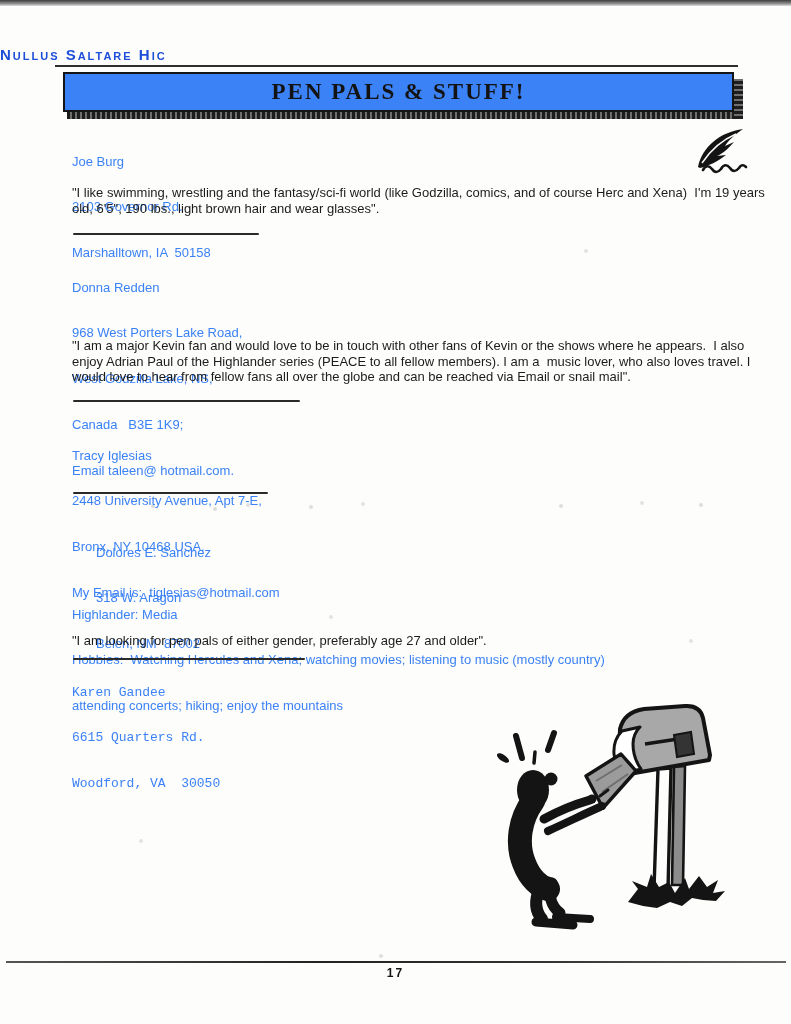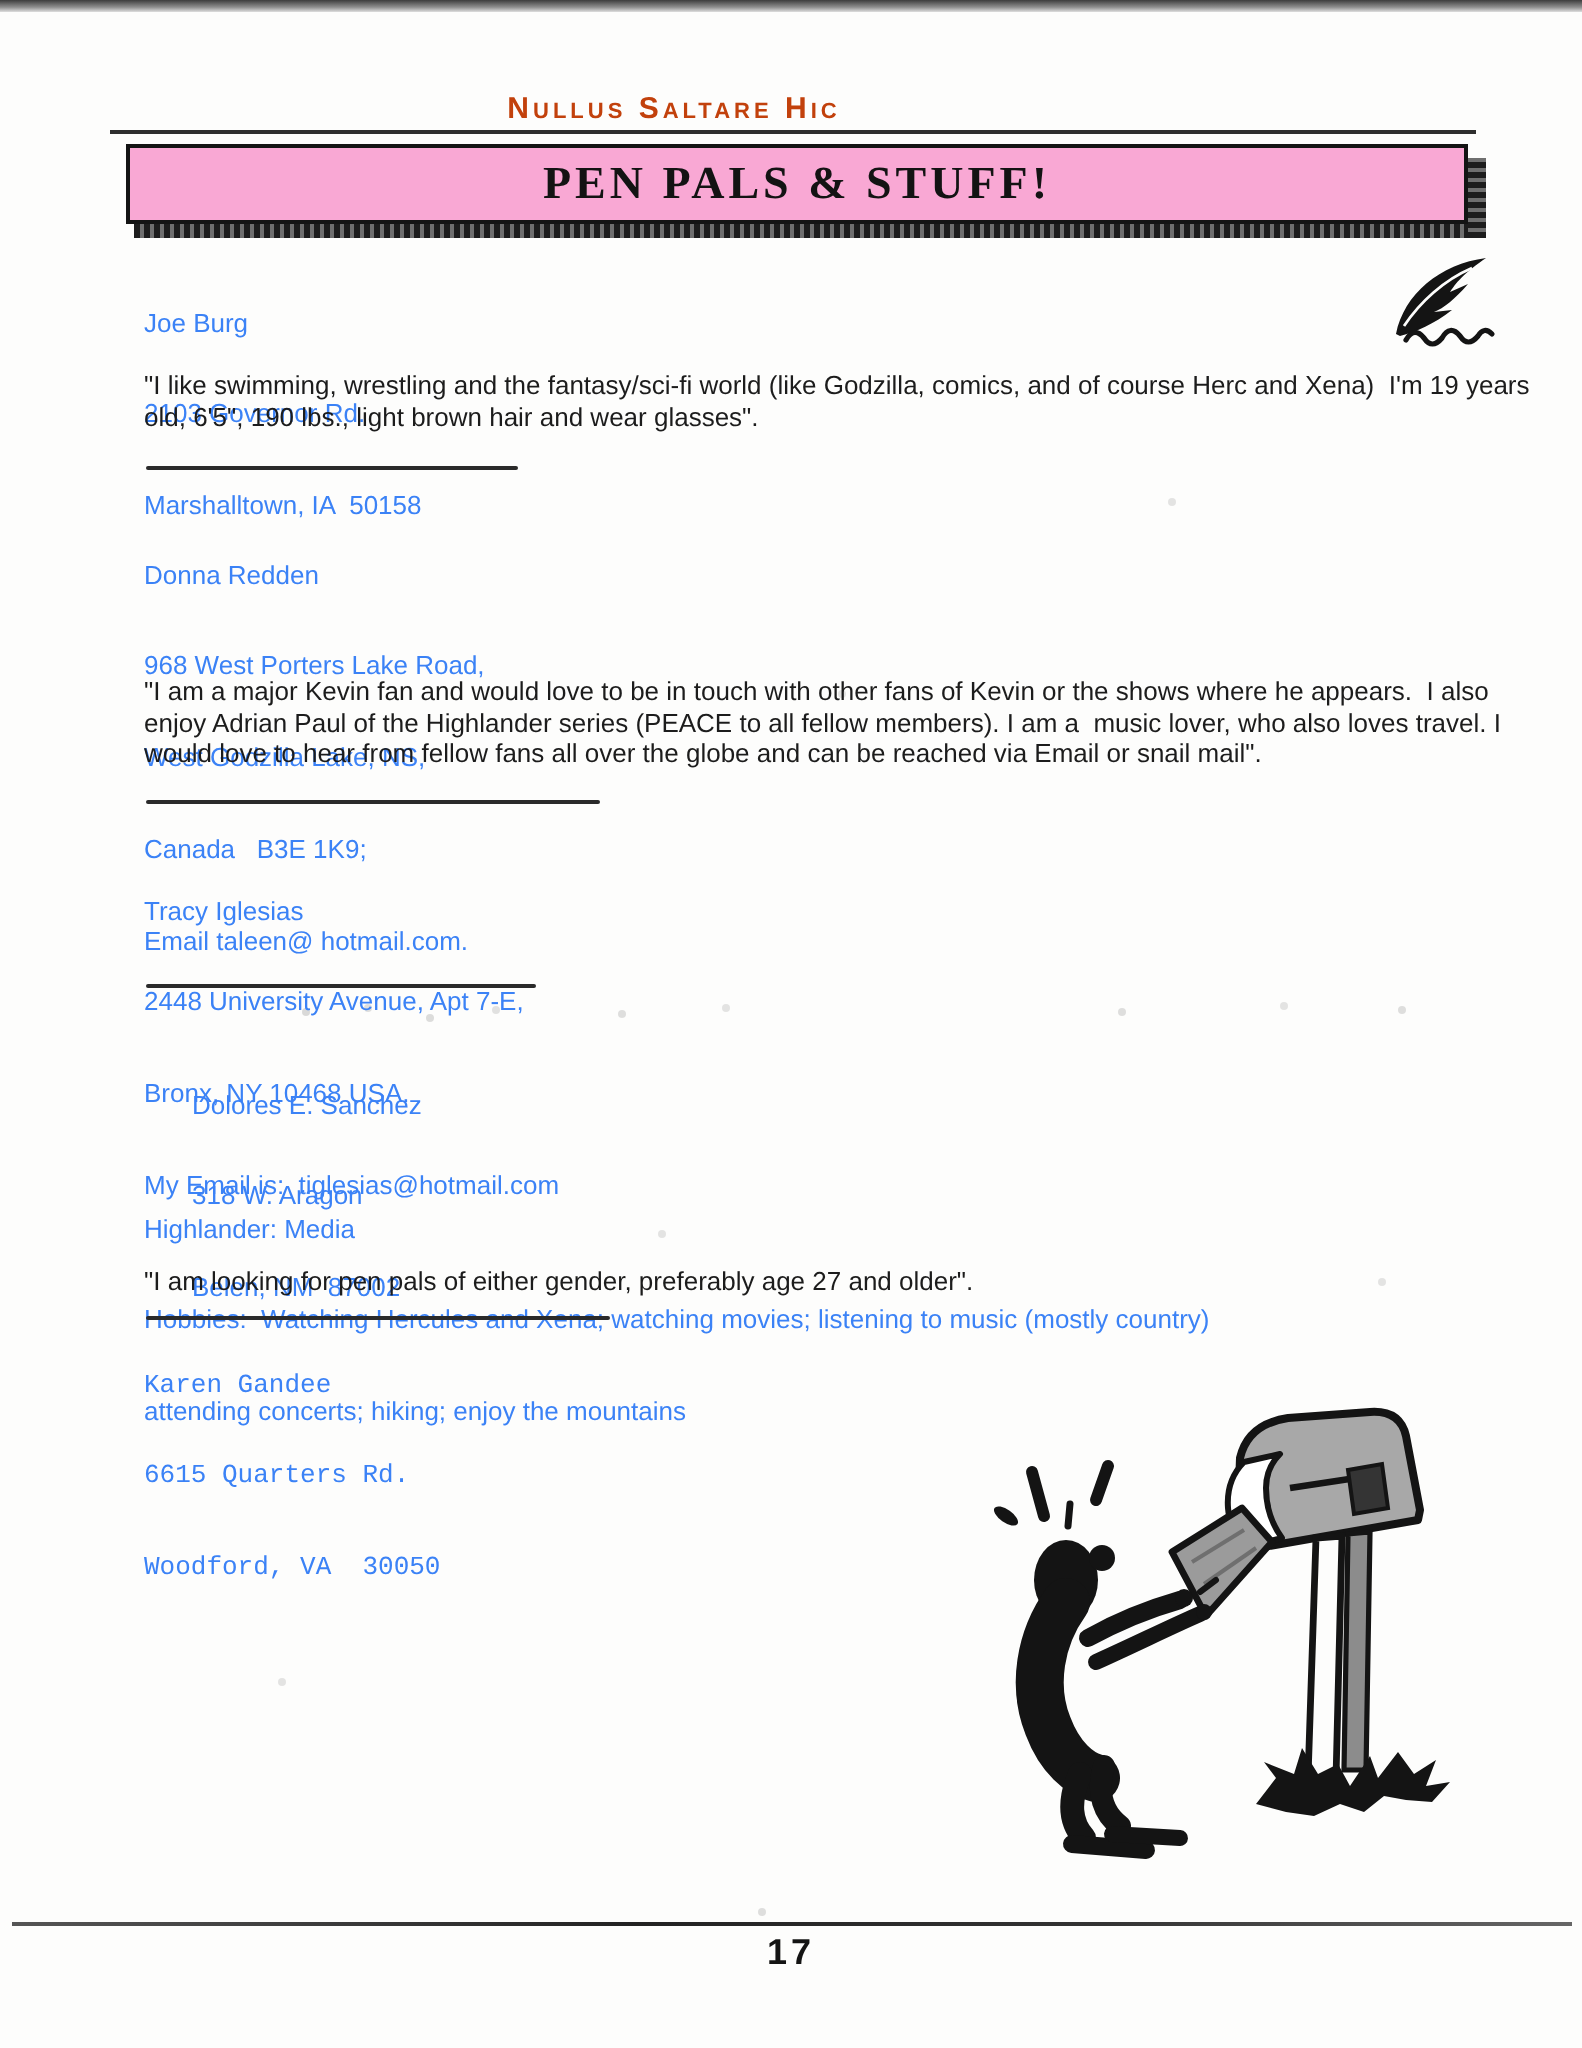--- a/index.html
+++ b/index.html
@@ -3,38 +3,38 @@
 <meta charset="utf-8">
 <style>
   html,body{margin:0;padding:0;background:#9a9a9a;}
   .page{
     position:relative;width:791px;height:1024px;margin:0 auto;
     background:#fdfdfc;overflow:hidden;color:#1b1b1b;
     font-family:"Liberation Sans", sans-serif;
   }
   .scan-top-band{position:absolute;top:0;left:0;width:791px;height:6px;
     background:linear-gradient(#3d3d3d,#8f8f8f 60%,#dedede);}
-  .masthead{position:absolute;top:46px;left:0;width:674px;text-align:center;
-    font-weight:bold;font-size:15px;letter-spacing:2px;font-variant:small-caps;color:#c2410c;}
+  .masthead{position:absolute;top:46px;left:0;width:674px;text-align:left;
+    font-weight:bold;font-size:15px;letter-spacing:2px;font-variant:small-caps;color:#1d4ed8;}
   .rule-top{position:absolute;top:65px;left:55px;width:683px;height:2px;background:#2e2e2e;}
   .banner{position:absolute;top:72px;left:63px;width:667px;height:36px;
-    border:2px solid #141414;background:#f9a8d4;display:flex;align-items:center;justify-content:center;}
+    border:2px solid #141414;background:#3b82f6;display:flex;align-items:center;justify-content:center;}
   .banner-title{font-family:"Liberation Serif", serif;font-weight:bold;font-size:23px;
     letter-spacing:2px;color:#131313;}
   .banner-shadow-b{position:absolute;top:112px;left:67px;width:676px;height:7px;
     background:repeating-linear-gradient(90deg,#1d1d1d 0 3px,#6f6f6f 3px 5px);}
   .banner-shadow-r{position:absolute;top:79px;left:734px;width:9px;height:40px;
     background:repeating-linear-gradient(0deg,#1d1d1d 0 3px,#6f6f6f 3px 5px);}
   .block{position:absolute;font-size:13px;line-height:15.3px;white-space:pre-wrap;color:#3b82f6;}
   .para{position:absolute;font-size:13px;line-height:15.6px;white-space:pre-wrap;color:#1c1c1c;}
   .divider{position:absolute;height:2px;background:#2a2a2a;border-radius:1px;}
   .rule-bottom{position:absolute;top:961px;left:6px;width:780px;height:2px;
     background:linear-gradient(90deg,#555,#222 40%,#333 70%,#666);}
   .page-number{position:absolute;top:966px;left:0;width:791px;text-align:center;
-    font-weight:bold;font-size:18px;letter-spacing:2px;color:#141414;}
+    font-weight:bold;font-size:12px;letter-spacing:2px;color:#141414;}
   .quill{position:absolute;top:127px;left:688px;}
   .illustration{position:absolute;top:697px;left:482px;}
   .specks{position:absolute;top:0;left:0;width:2px;height:2px;border-radius:50%;
     box-shadow:
       152px 505px 0 1px rgba(0,0,0,.14), 183px 503px 0 1px rgba(0,0,0,.12),
       214px 508px 0 1px rgba(0,0,0,.13), 247px 504px 0 1px rgba(0,0,0,.11),
       310px 506px 0 1px rgba(0,0,0,.12), 362px 503px 0 1px rgba(0,0,0,.10),
       560px 505px 0 1px rgba(0,0,0,.12), 641px 502px 0 1px rgba(0,0,0,.10),
       700px 504px 0 1px rgba(0,0,0,.12), 420px 346px 0 1px rgba(0,0,0,.10),
       585px 250px 0 1px rgba(0,0,0,.10), 330px 616px 0 1px rgba(0,0,0,.10),

